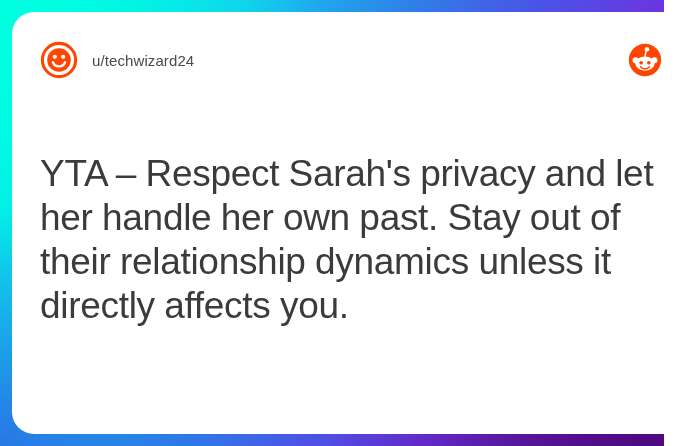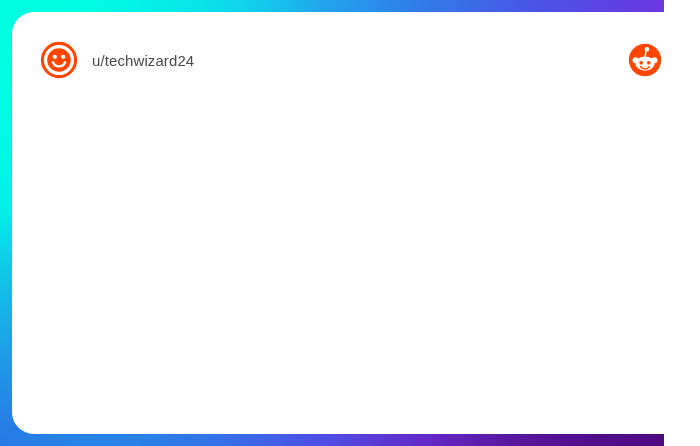--- a/index.html
+++ b/index.html
@@ -163,15 +163,16 @@
         <circle cx="31.1" cy="20.3" r="3.5" fill="#FFFFFF"></circle>
         <path d="M20 16.1 L21.5 8.4" fill="none" stroke="#FFFFFF" stroke-width="1.7" stroke-linecap="round"></path>
         <circle cx="22.3" cy="7.3" r="2.7" fill="#FFFFFF"></circle>
         <circle cx="15.5" cy="23.3" r="2.15" fill="#FF4500"></circle>
         <circle cx="24.5" cy="23.3" r="2.15" fill="#FF4500"></circle>
         <path d="M14.8 28.0 A6.6 6.6 0 0 0 25.2 28.0" fill="none" stroke="#FF4500" stroke-width="1.7" stroke-linecap="round"></path>
       </svg>
 
     </div>
 
+    <div id="card-body">YTA – Respect Sarah's privacy and let her handle her own past. Stay out of their relationship dynamics unless it directly affects you.</div>
 
   </div>
 </div>
 
 </body></html>

